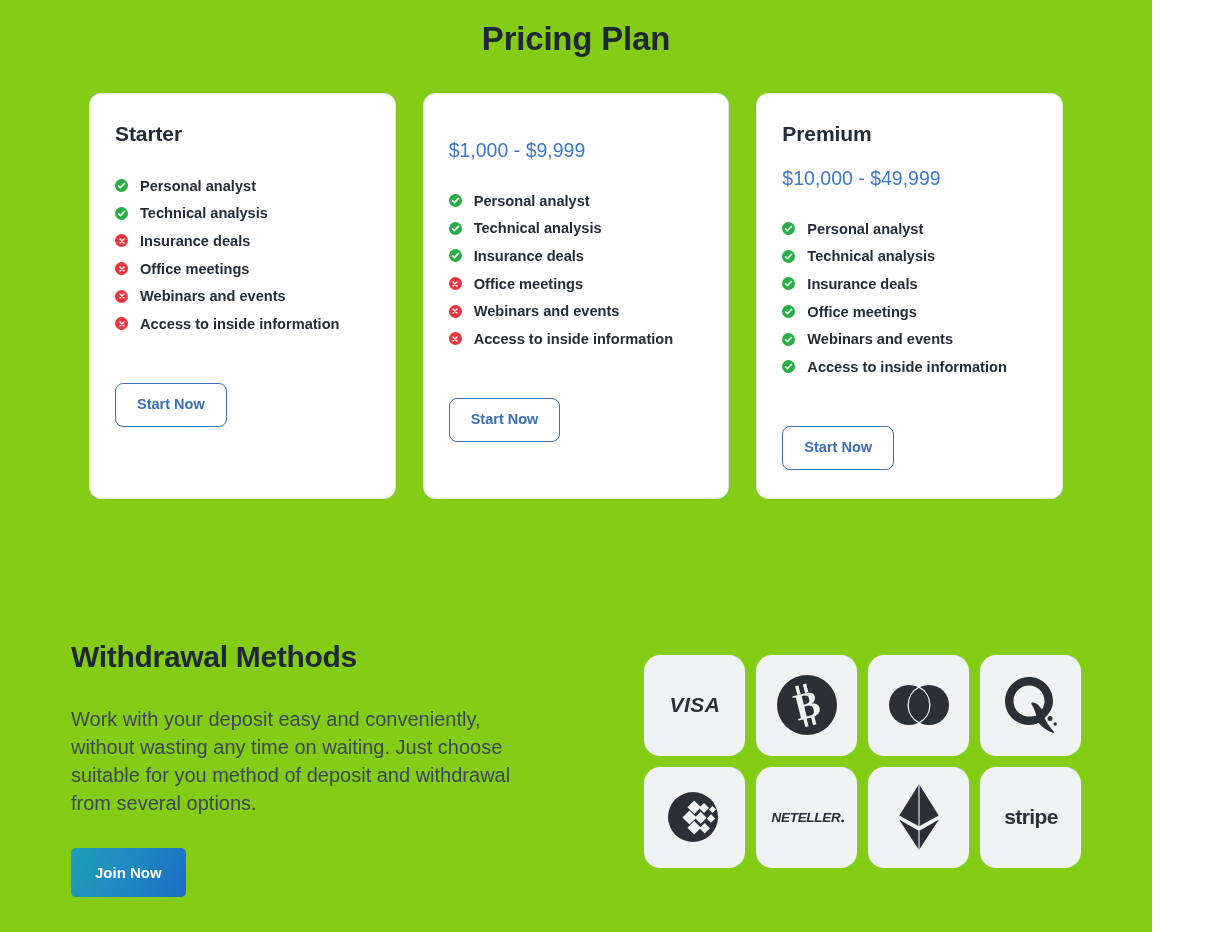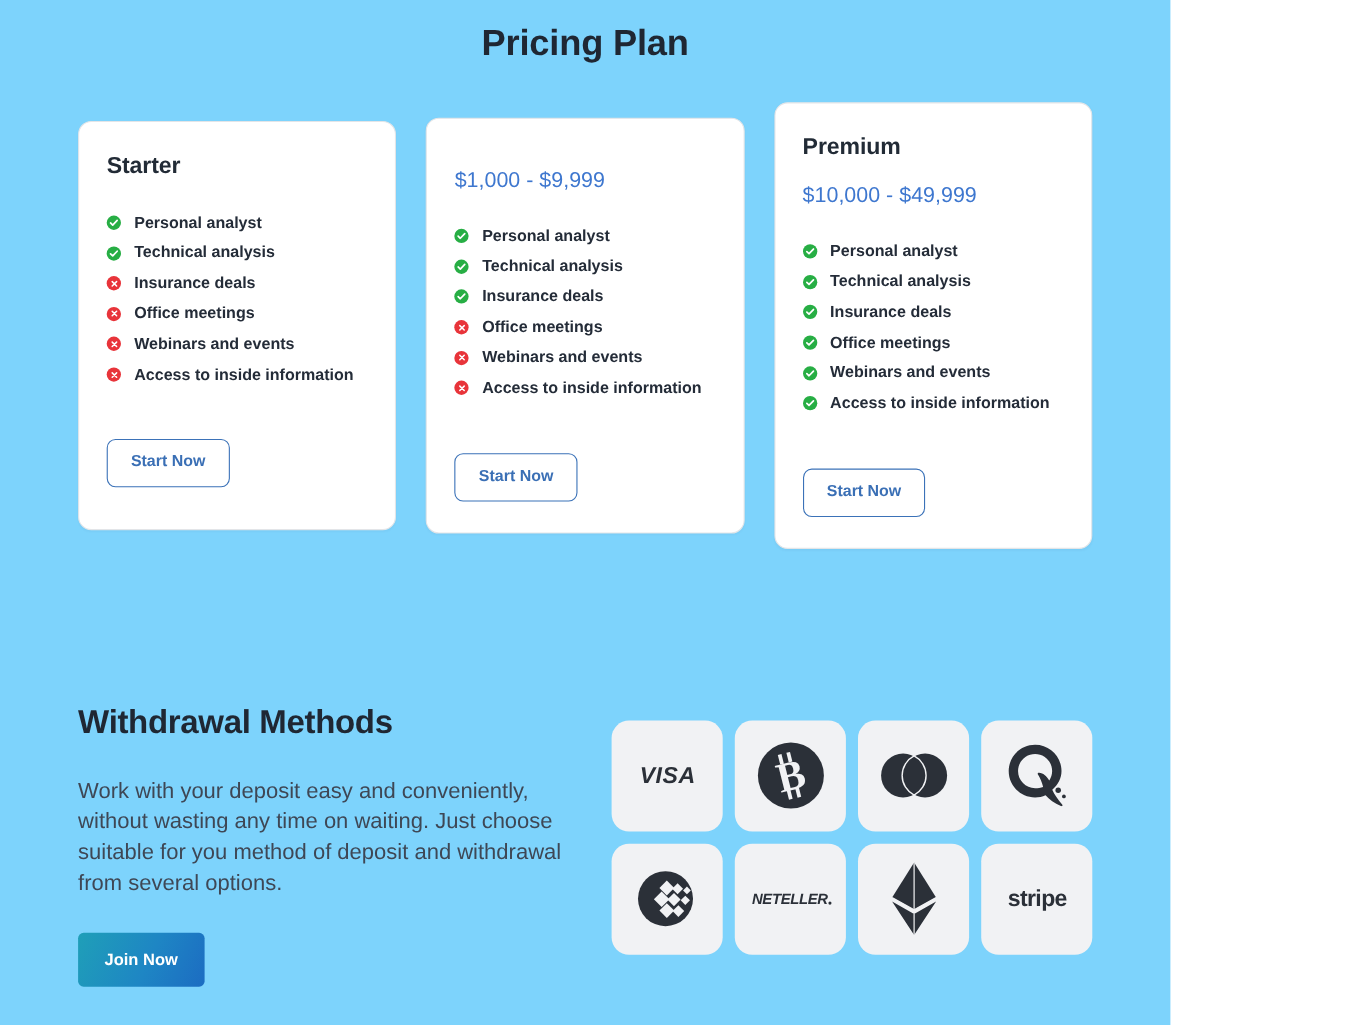--- a/index.html
+++ b/index.html
@@ -7,24 +7,24 @@
   html, body {
     width: 1232px;
     height: 932px;
     background: #ffffff;
     font-family: "Liberation Sans", sans-serif;
     -webkit-font-smoothing: antialiased;
   }
 
   #page {
     position: relative;
-    width: 1064px;
+    width: 1152px;
     height: 932px;
     overflow: hidden;
-    background: #7dd3fc;
+    background: #84cc16;
   }
 
   
   .pricing-header { text-align: center; padding-top: 18px; }
 
   .page-title {
     font-size: 33px;
     font-weight: bold;
     color: #1f2733;
     letter-spacing: -0.2px;
@@ -36,23 +36,22 @@
     color: #4d5765;
     line-height: 28px;
     margin-top: 9px;
     font-weight: normal;
   }
 
   
   .cards-row {
     display: flex;
     gap: 27px;
-    padding: 0 71px;
+    padding: 0 89px;
     margin-top: 33px;
-    align-items: center;
   }
 
   .plan-card {
     flex: 1 1 0;
     background: #ffffff;
     border: 1px solid #e3e5e8;
     border-radius: 12px;
     padding: 26px 25px 28px 25px;
     box-shadow: 0 1px 2px rgba(20,30,50,0.03);
     min-height: 372px;

